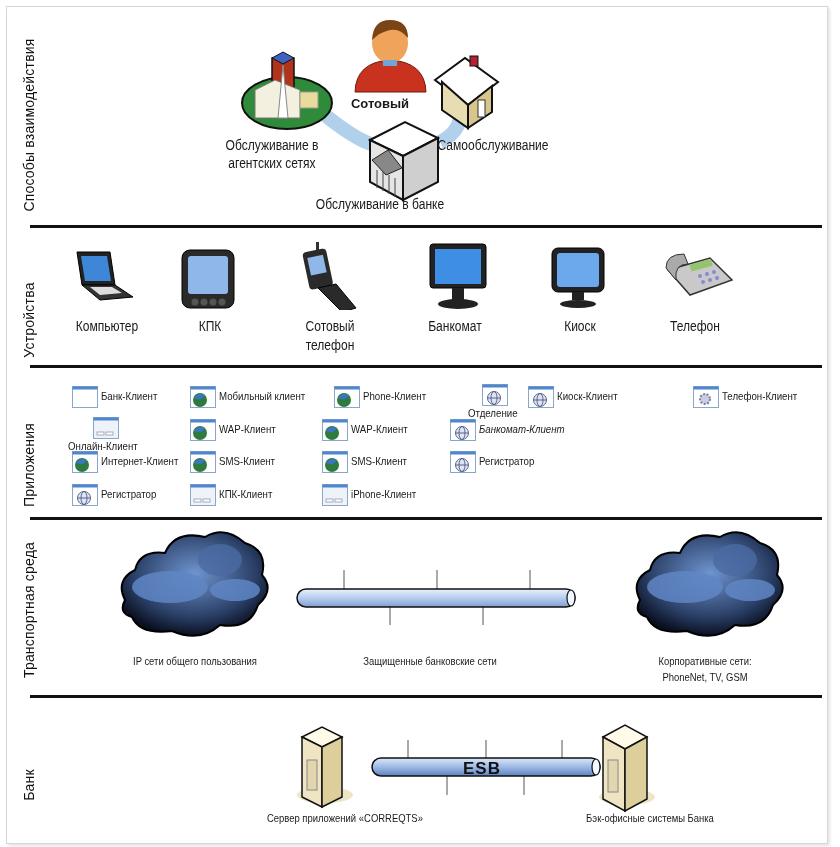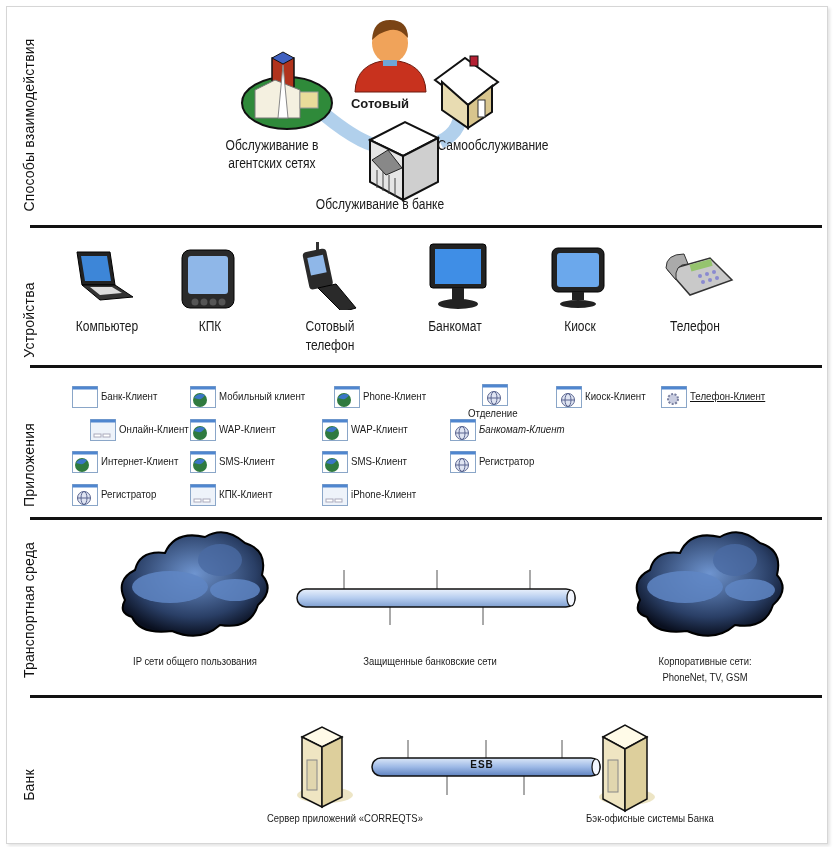--- a/index.html
+++ b/index.html
@@ -147,21 +147,21 @@
 <div class="lbl" style="left:655px;top:318px;width:80px">Телефон</div>
 
 <div id="apps">
     <div class="app" style="left: 72px; top: 380px;">
       <span class="wicon"><svg width="26" height="22">
           <rect x="0.5" y="0.5" width="25" height="21" fill="#fff" stroke="#8aa6c8"></rect>
           <rect x="0.5" y="0.5" width="25" height="3" fill="#4f86cf"></rect>
         </svg></span>
       <span class="txt">Банк-Клиент</span>
     </div>
-    <div class="app" style="left: 90px; top: 413px;">
+    <div class="app" style="left: 68px; top: 413px; flex-direction: column;">
       <span class="wicon"><svg width="26" height="22">
           <rect x="0.5" y="0.5" width="25" height="21" fill="#eef3fa" stroke="#8aa6c8"></rect>
           <rect x="0.5" y="0.5" width="25" height="3" fill="#4f86cf"></rect>
           <rect x="4" y="15" width="7" height="3" fill="#fff" stroke="#aab"></rect>
           <rect x="13" y="15" width="7" height="3" fill="#fff" stroke="#aab"></rect>
         </svg></span>
       <span class="txt">Онлайн-Клиент</span>
     </div>
     <div class="app" style="left: 72px; top: 445px;">
       <span class="wicon"><svg width="26" height="22">
@@ -277,31 +277,31 @@
     <div class="app" style="left: 450px; top: 445px;">
       <span class="wicon"><svg width="26" height="22">
           <rect x="0.5" y="0.5" width="25" height="21" fill="#fff" stroke="#8aa6c8"></rect>
           <rect x="0.5" y="0.5" width="25" height="3" fill="#4f86cf"></rect>
           <circle cx="12" cy="14" r="6.5" fill="#dfe4f2" stroke="#5a6590"></circle>
           <ellipse cx="12" cy="14" rx="3" ry="6.5" fill="none" stroke="#5a6590"></ellipse>
           <line x1="5.5" y1="14" x2="18.5" y2="14" stroke="#5a6590"></line>
         </svg></span>
       <span class="txt">Регистратор</span>
     </div>
-    <div class="app" style="left: 556px; top: 380px;">
+    <div class="app" style="left: 528px; top: 380px;">
       <span class="wicon"><svg width="26" height="22">
           <rect x="0.5" y="0.5" width="25" height="21" fill="#fff" stroke="#8aa6c8"></rect>
           <rect x="0.5" y="0.5" width="25" height="3" fill="#4f86cf"></rect>
           <circle cx="12" cy="14" r="6.5" fill="#dfe4f2" stroke="#5a6590"></circle>
           <ellipse cx="12" cy="14" rx="3" ry="6.5" fill="none" stroke="#5a6590"></ellipse>
           <line x1="5.5" y1="14" x2="18.5" y2="14" stroke="#5a6590"></line>
         </svg></span>
       <span class="txt">Киоск-Клиент</span>
     </div>
-    <div class="app" style="left: 661px; top: 380px; text-decoration: underline;">
+    <div class="app" style="left: 693px; top: 380px;">
       <span class="wicon"><svg width="26" height="22">
           <rect x="0.5" y="0.5" width="25" height="21" fill="#fff" stroke="#8aa6c8"></rect>
           <rect x="0.5" y="0.5" width="25" height="3" fill="#4f86cf"></rect>
           <circle cx="12" cy="13" r="5" fill="#c9cde0" stroke="#7a80a0" stroke-width="2" stroke-dasharray="2 1.5"></circle>
         </svg></span>
       <span class="txt">Телефон-Клиент</span>
     </div>
   </div>
 
 <svg class="abs" style="left:110px;top:525px" width="680" height="125">
@@ -369,15 +369,15 @@
     <ellipse cx="306" cy="52" rx="4" ry="8" fill="#f3f7ff" stroke="#111" stroke-width="1.2"></ellipse>
   </g>
   <g transform="translate(295,0)">
     <ellipse cx="42" cy="82" rx="28" ry="8" fill="#e9dfb6" opacity="0.8"></ellipse>
     <polygon points="18,22 40,10 62,22 40,34" fill="#fffbe8" stroke="#111" stroke-width="1.5"></polygon>
     <polygon points="18,22 18,84 40,96 40,34" fill="#efe5c2" stroke="#111" stroke-width="1.5"></polygon>
     <polygon points="40,34 40,96 62,84 62,22" fill="#ddcf9c" stroke="#111" stroke-width="1.5"></polygon>
     <rect x="23" y="45" width="10" height="32" fill="#e1d6ae" stroke="#888"></rect>
   </g>
 </svg>
-<div class="abs" style="left:462px;top:759px;width:40px;text-align:center;font-weight:bold;font-size:10px;letter-spacing:1px;color:#111">ESB</div>
+<div class="abs" style="left:462px;top:759px;width:40px;text-align:center;font-weight:bold;font-size:17px;letter-spacing:1px;color:#111">ESB</div>
 <div class="lbl lbl-sm" style="left:255px;top:812px;width:170px">Сервер приложений «CORREQTS»</div>
 <div class="lbl lbl-sm" style="left:575px;top:812px;width:150px">Бэк-офисные системы Банка</div>
 
 </body></html>

